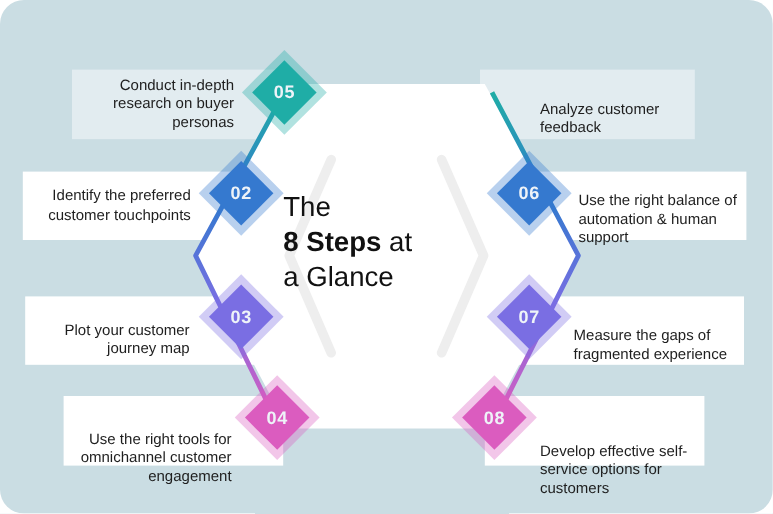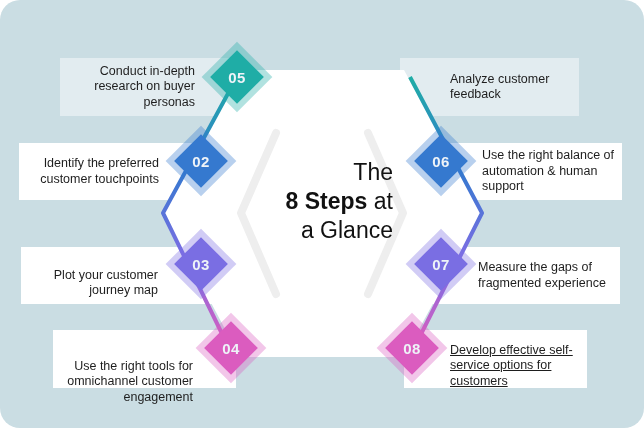--- a/index.html
+++ b/index.html
@@ -1,27 +1,27 @@
 <!DOCTYPE html>
 <html><head>
 <meta charset="utf-8">
 <style>
   html, body { margin: 0; padding: 0; background: #ffffff; }
   body { width: 644px; height: 428px; position: relative; overflow: hidden; font-family: "Liberation Sans", "DejaVu Sans", sans-serif; }
   .panel { position: absolute; left: 0; top: 0; width: 644px; height: 428px; background: #cadde3; border-radius: 20px; overflow: hidden; }
   svg.bg { position: absolute; left: 0; top: 0; }
   .card { position: absolute; font-size: 12.5px; line-height: 15.5px; color: #1e1e1e; display: flex; align-items: center; box-sizing: border-box; }
   .card.left { justify-content: flex-end; text-align: right; }
-  .card.right { justify-content: flex-start; text-align: left; }
+  .card.right { justify-content: flex-start; text-align: left; margin-top: 12px; }
   .card span { display: block; }
   .badge { position: absolute; width: 64px; height: 64px; }
   .badge .halo { position: absolute; left: 7px; top: 7px; width: 50px; height: 50px; transform: rotate(45deg); opacity: 0.35; }
   .badge .core { position: absolute; left: 13px; top: 13px; width: 38px; height: 38px; transform: rotate(45deg); }
   .badge .num { position: absolute; left: 0; top: 0; width: 64px; height: 64px; display: flex; align-items: center; justify-content: center; color: #eef3f8; font-weight: bold; font-size: 15px; letter-spacing: 0.5px; }
-  .title { position: absolute; left: 223px; top: 158px; width: 170px; text-align: right; font-size: 23px; line-height: 29px; color: #111111; }
+  .title { position: absolute; left: 236px; top: 158px; width: 170px; text-align: left; font-size: 23px; line-height: 29px; color: #111111; }
   .title b { font-weight: bold; }
 </style>
 </head>
 <body>
 
 <div class="panel">
   <svg class="bg" width="644" height="428" viewBox="0 0 644 428">
     <defs>
       <linearGradient id="gl" x1="0" y1="0" x2="0" y2="1">
         <stop offset="0" stop-color="#1fada6"></stop>
@@ -65,21 +65,21 @@
 
   <div class="card right" style="left:450px; top:58px; width:125px; height:58px;">
     <span>Analyze customer feedback</span>
   </div>
   <div class="card right" style="left:482px; top:143px; width:140px; height:57px;">
     <span>Use the right balance of automation &amp; human support</span>
   </div>
   <div class="card right" style="left:478px; top:247px; width:140px; height:57px;">
     <span>Measure the gaps of fragmented experience</span>
   </div>
-  <div class="card right" style="left:450px; top:330px; width:135px; height:72px;text-decoration:underline;">
+  <div class="card right" style="left:450px; top:344px; width:135px; height:72px;">
     <span>Develop effective self-service options for customers</span>
   </div>
 
   <div class="badge" style="left:205px; top:45px;">
     <div class="halo" style="background:#1fada6;"></div>
     <div class="core" style="background:#1fada6;"></div>
     <div class="num">05</div>
   </div>
   <div class="badge" style="left:169px; top:129px;">
     <div class="halo" style="background:#3579cf;"></div>

